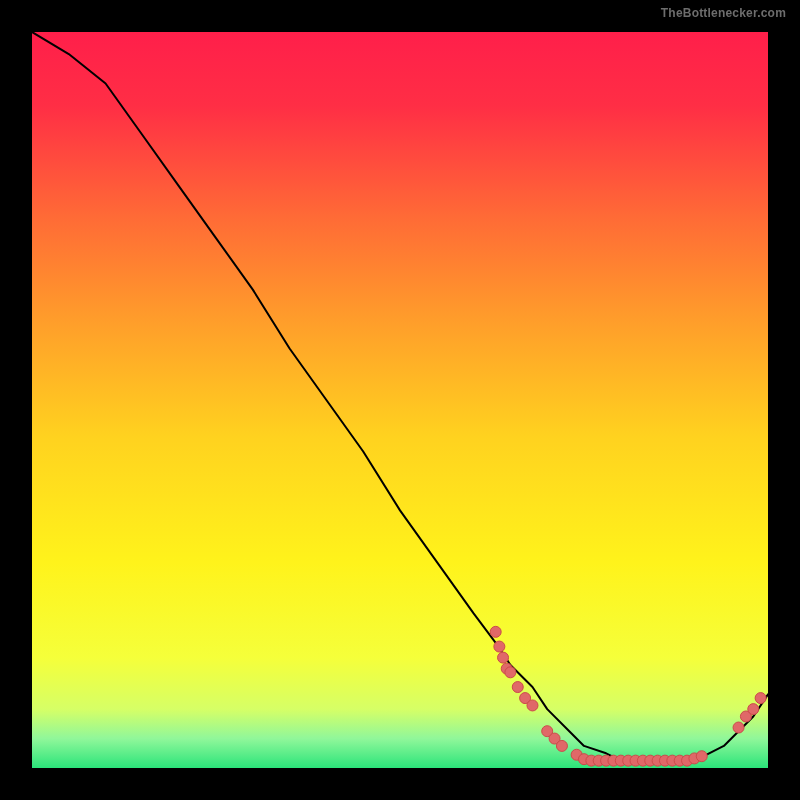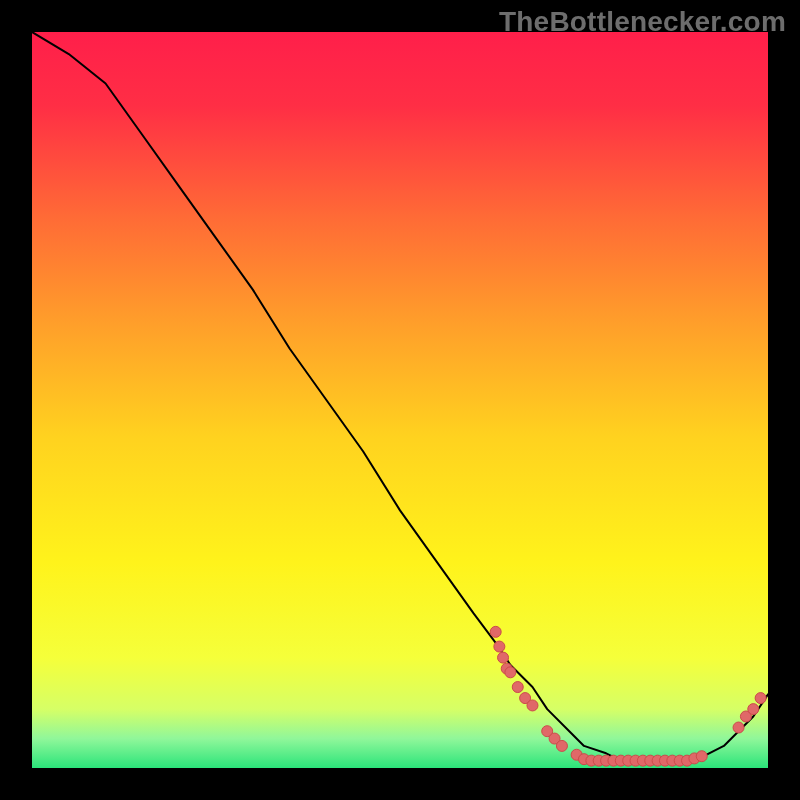--- a/index.html
+++ b/index.html
@@ -27,21 +27,21 @@
   .plot svg {
     display: block;
     width: 736px;
     height: 736px;
   }
   .watermark {
     position: absolute;
     top: 6px;
     right: 14px;
     color: #6d6d6d;
-    font-size: 28px;
+    font-size: 12px;
     font-weight: 600;
     letter-spacing: 0.2px;
     user-select: none;
   }
 </style>
 </head>
 <body>
 
 <div class="stage">
   <div class="watermark">TheBottlenecker.com</div>

